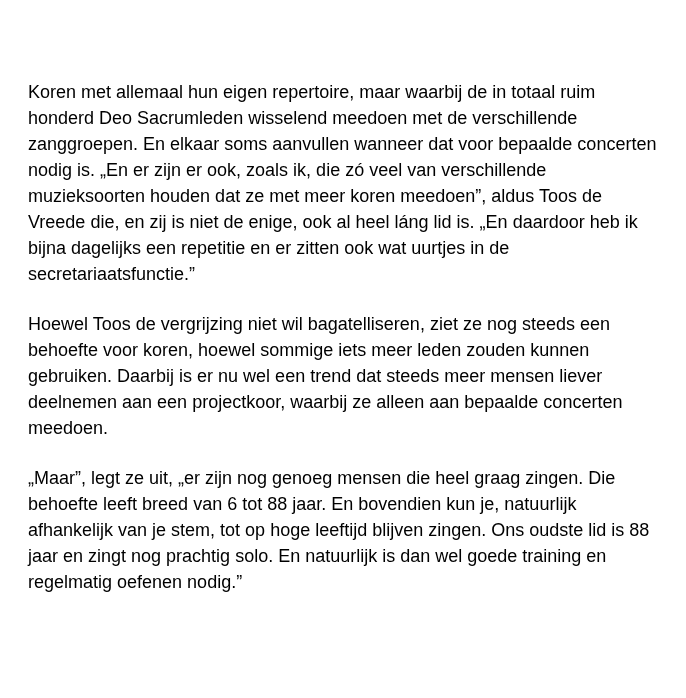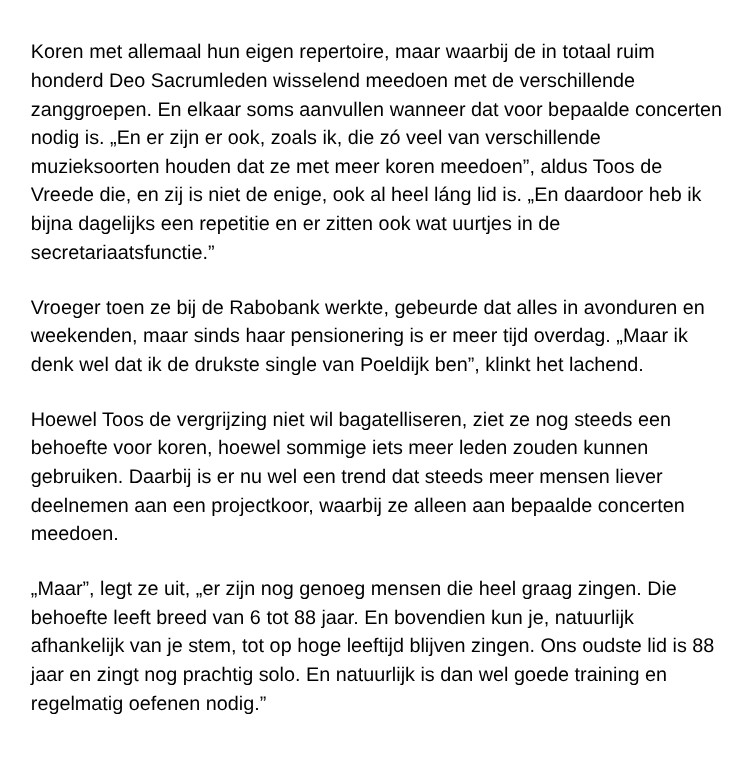--- a/index.html
+++ b/index.html
@@ -13,37 +13,37 @@
     overflow: hidden;
   }
   .article {
     box-sizing: border-box;
     width: 686px;
     padding: 34px 26px 0 28px;
     font-family: "Liberation Sans", sans-serif;
     font-size: 18px;
     line-height: 26px;
     color: #000000;
+    margin-top: 45px;
     -webkit-font-smoothing: antialiased;
   }
   .article p {
     margin: 0 0 24px 0;
   }
   .article h2 {
     font-size: 18px;
     line-height: 26px;
     font-weight: bold;
     margin: 24px 0 6px 0;
   }
 </style>
 </head>
 <body>
 
 <div class="article">
   <p>Koren met allemaal hun eigen repertoire, maar waarbij de in totaal ruim honderd Deo Sacrumleden wisselend meedoen met de verschillende zanggroepen. En elkaar soms aanvullen wanneer dat voor bepaalde concerten nodig is. „En er zijn er ook, zoals ik, die zó veel van verschillende muzieksoorten houden dat ze met meer koren meedoen”, aldus Toos de Vreede die, en zij is niet de enige, ook al heel láng lid is. „En daardoor heb ik bijna dagelijks een repetitie en er zitten ook wat uurtjes in de secretariaatsfunctie.”</p>
 
-  <p>Vroeger toen ze bij de Rabobank werkte, gebeurde dat alles in avonduren en weekenden, maar sinds haar pensionering is er meer tijd overdag. „Maar ik denk wel dat ik de drukste single van Poeldijk ben”, klinkt het lachend.</p>
 
 
   <p>Hoewel Toos de vergrijzing niet wil bagatelliseren, ziet ze nog steeds een behoefte voor koren, hoewel sommige iets meer leden zouden kunnen gebruiken. Daarbij is er nu wel een trend dat steeds meer mensen liever deelnemen aan een projectkoor, waarbij ze alleen aan bepaalde concerten meedoen.</p>
 
   <p>„Maar”, legt ze uit, „er zijn nog genoeg mensen die heel graag zingen. Die behoefte leeft breed van 6 tot 88 jaar. En bovendien kun je, natuurlijk afhankelijk van je stem, tot op hoge leeftijd blijven zingen. Ons oudste lid is 88 jaar en zingt nog prachtig solo. En natuurlijk is dan wel goede training en regelmatig oefenen nodig.”</p>
 </div>
 
 </body></html>

